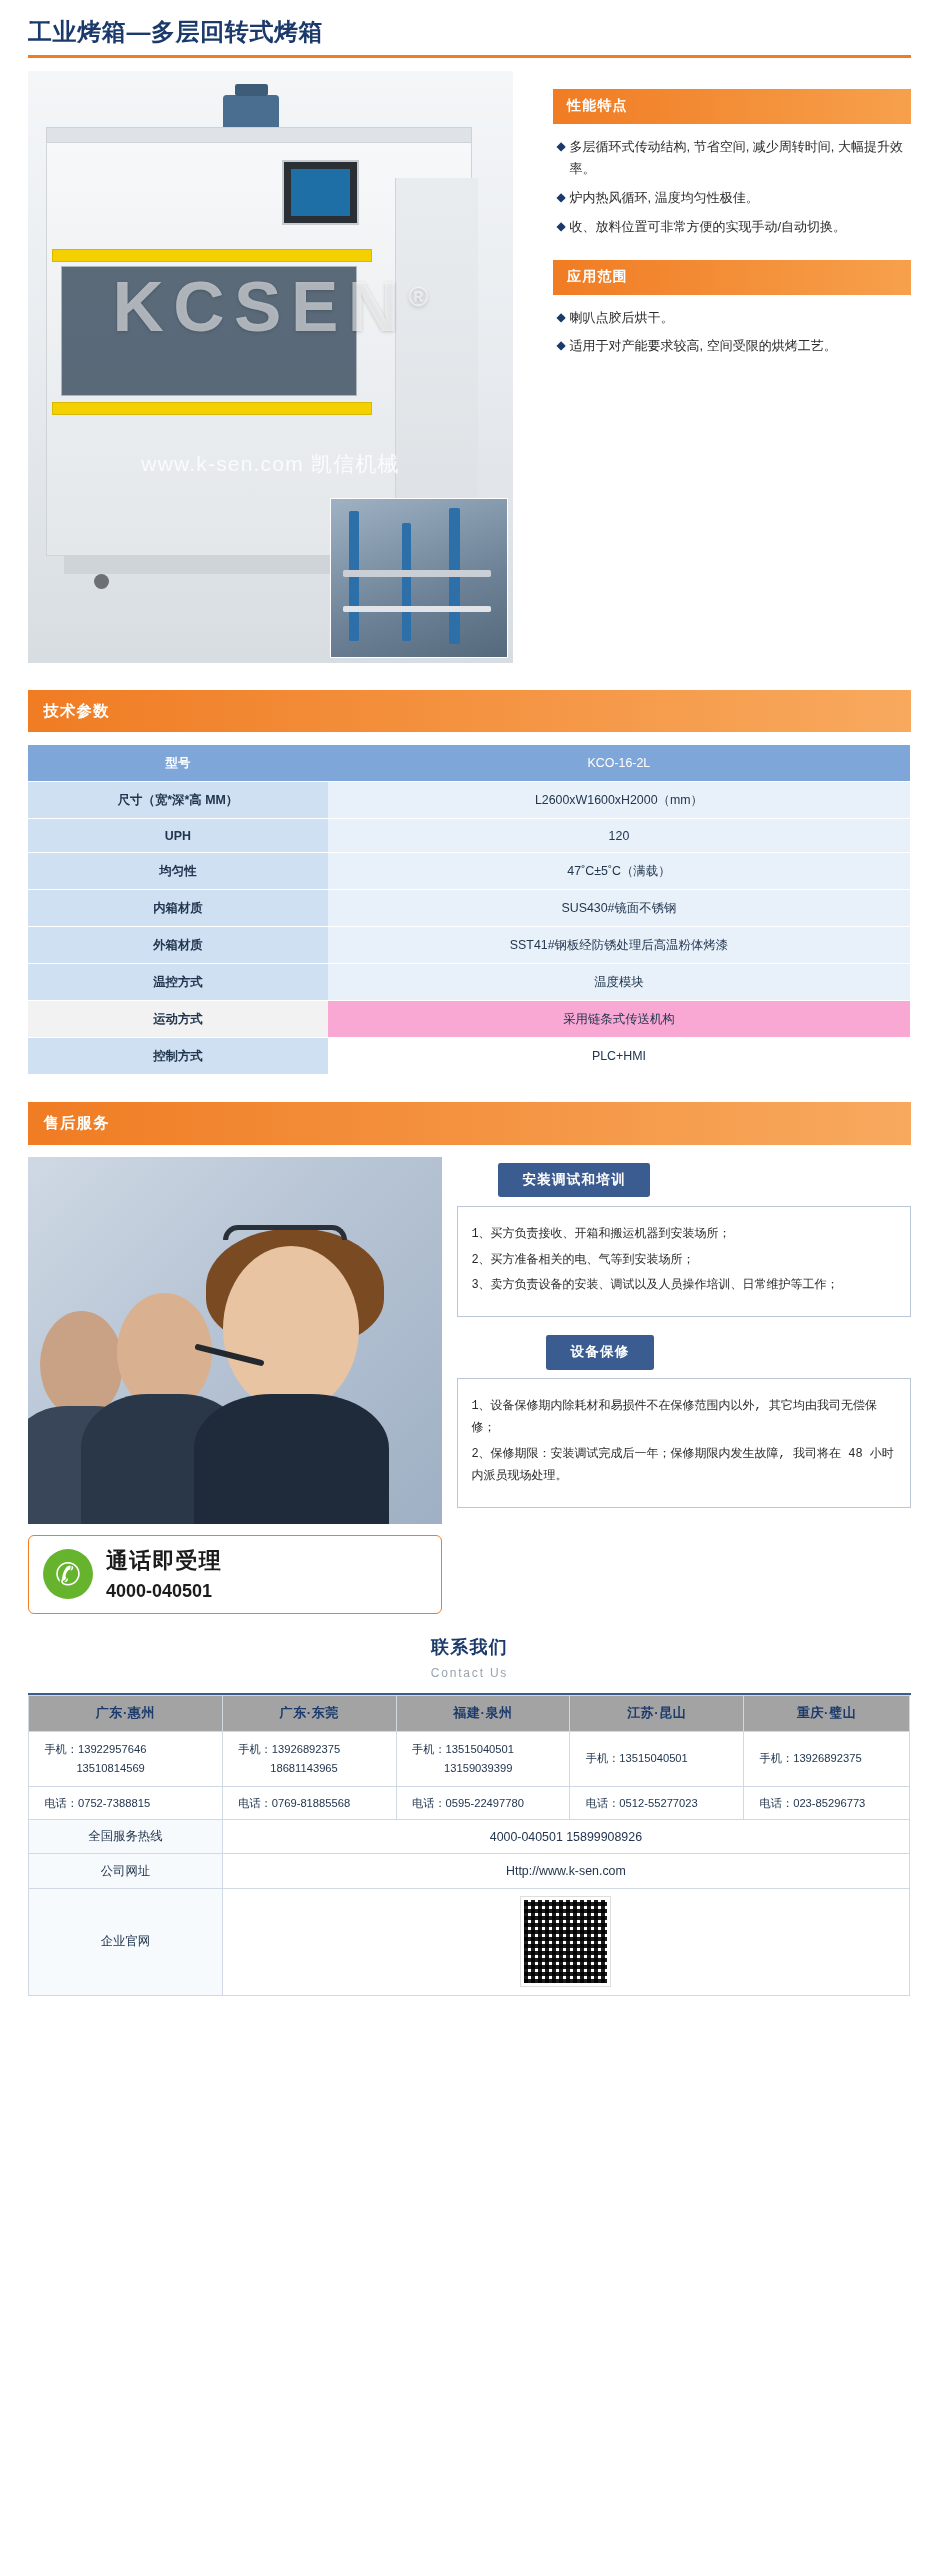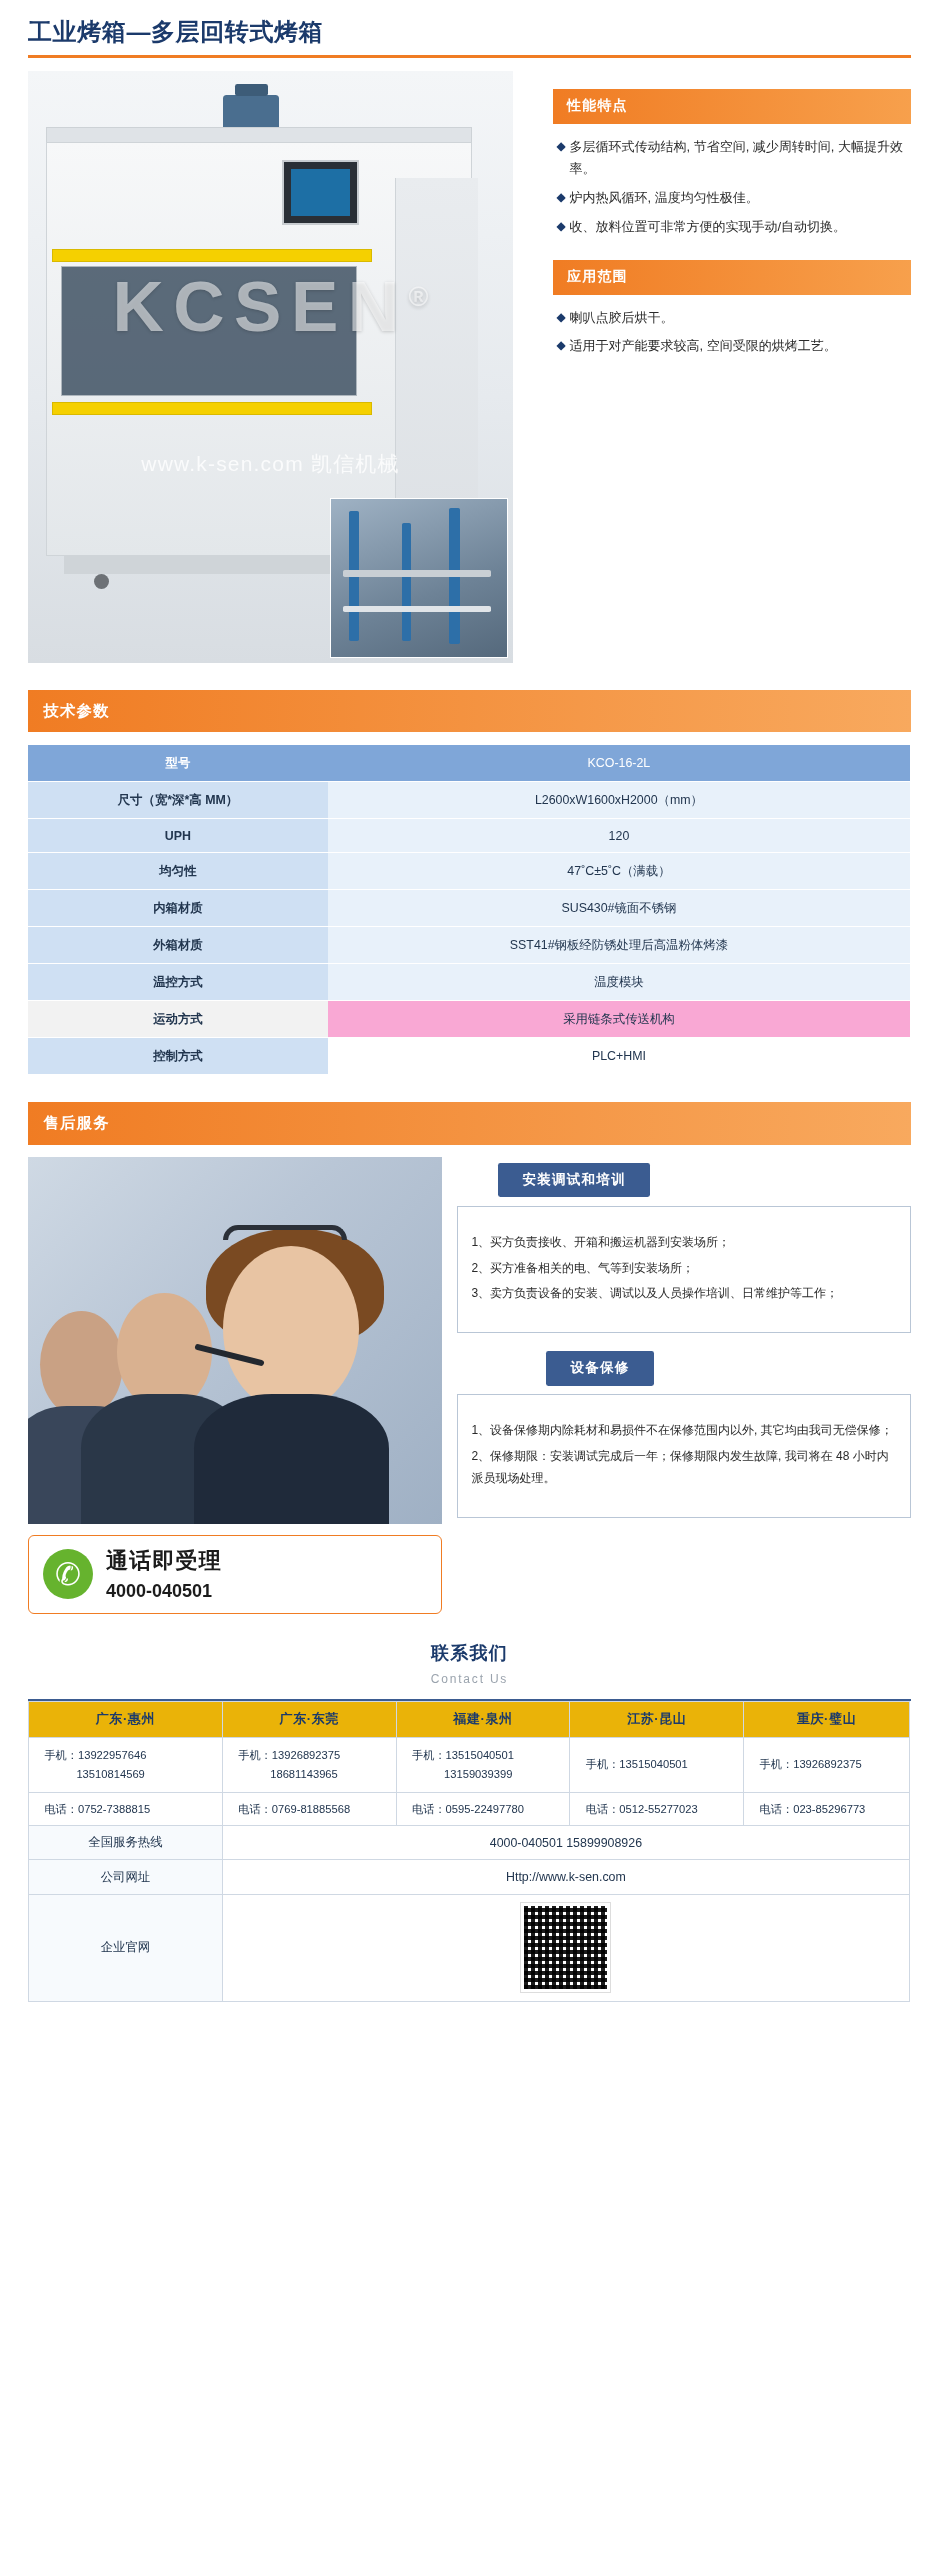--- a/index.html
+++ b/index.html
@@ -211,46 +211,46 @@
     display: inline-block;
     background: #3b5c91; color: #fff;
     font-size: 13.6px; font-weight: bold;
     padding: 8.3px 24px;
     border-radius: 2.4px;
     letter-spacing: 1.2px;
     margin: 3.6px 0 8.3px 41px;
   }
   .note-box {
     border: 1.2px solid #b9c6d6;
-    padding: 24px 13px;
-    font-size: 12px; line-height: 1.85; color: #2a2a2a;
+    padding: 16px 13px;
+    font-size: 12px; line-height: 1.85; color: #2a2a2a; font-family: Liberation Mono, monospace;
   }
   .note-box p { margin-bottom: 3.6px; }
   .blue-pill.second { margin-top: 18px; margin-left: 89px; }
 
   
   .contact-title {
-    text-align: center; margin-top: 27px;
+    text-align: center; margin-top: 21px;
     font-size: 18px; font-weight: bold; color: #1b3a6b; letter-spacing: 1.2px;
   }
   .contact-sub {
     text-align: center; margin-top: 7px;
     font-size: 12px; color: #9aa3ad; letter-spacing: 1.8px;
   }
   .contact-rule { margin: 13px 28px 0 28px; height: 2.4px; background: #3b5c91; }
   .contact-table {
     margin: 0 28px; width: calc(100% - 57px);
     border-collapse: collapse; font-size: 11.2px; color: #22364f;
   }
   .contact-table td, .contact-table th {
     border: 1.2px solid #cfd8e3;
     padding: 8.3px 6px; text-align: center; vertical-align: middle;
   }
   .contact-table th {
-    background: #eab308; color: #1b3a6b; font-size: 13px; font-weight: bold; letter-spacing: 0.6px;
+    background: #a3a3a3; color: #1b3a6b; font-size: 13px; font-weight: bold; letter-spacing: 0.6px;
   }
   .contact-table td.mob { text-align: left; padding-left: 15.4px; line-height: 1.7; }
   .contact-table td.tel { text-align: left; padding-left: 15.4px; }
   .ct-label { width: 22%; background: #f7fafd; font-size: 12.4px; }
   .ct-value { font-size: 12.4px; }
   .qr {
     width: 89px; height: 89px; margin: 0 auto;
     background:
       repeating-linear-gradient(90deg,#1b1b1b 0 3.6px,#fff 3.6px 7px),
       repeating-linear-gradient(0deg,#1b1b1b 0 3.6px,#fff 3.6px 7px);

